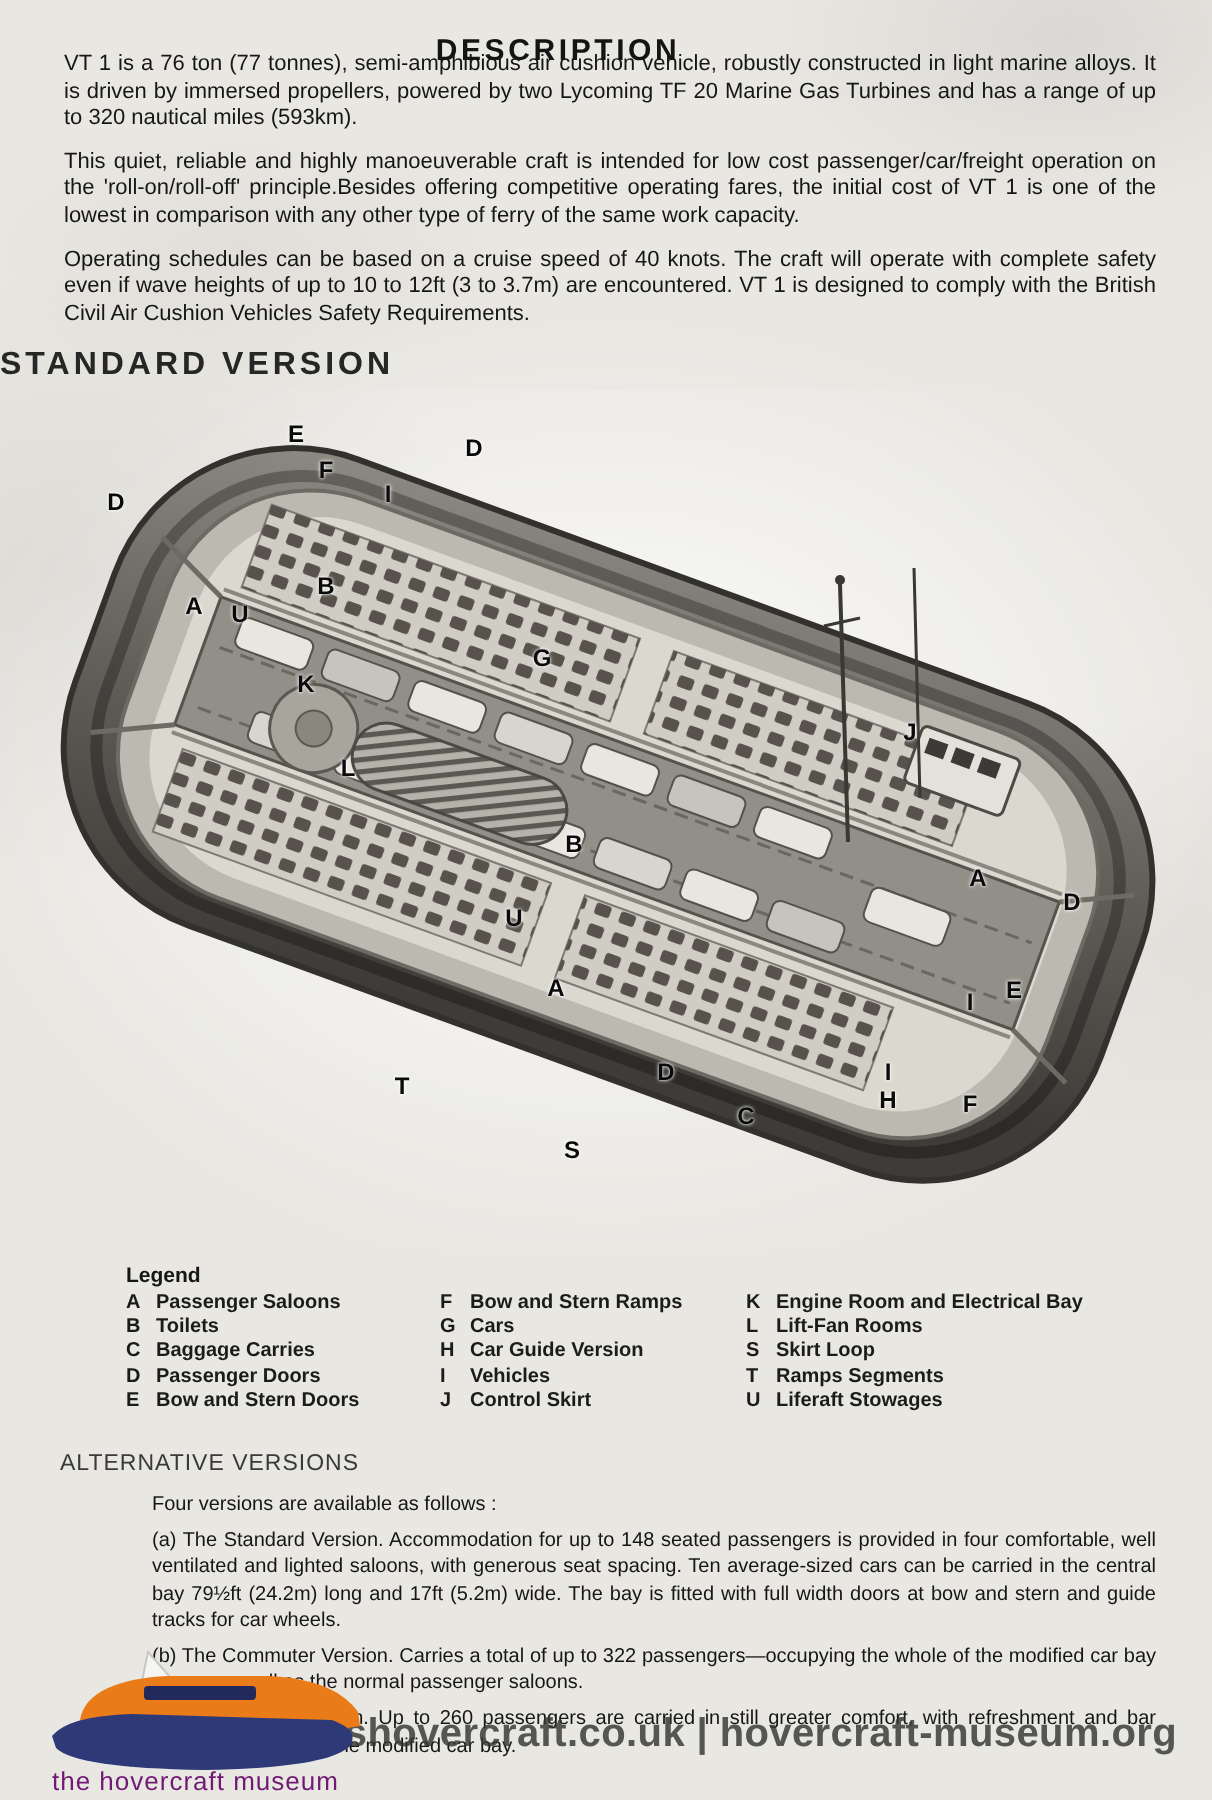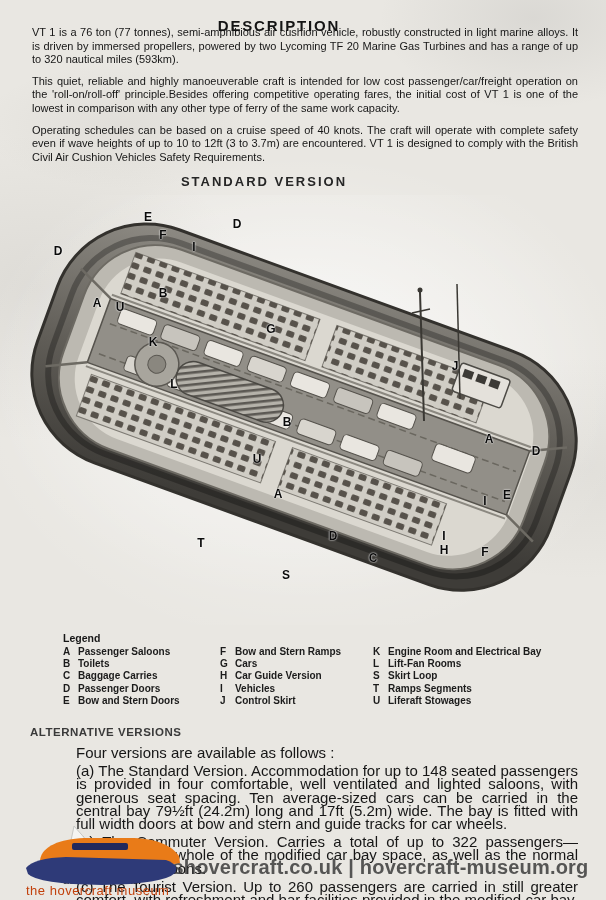--- a/index.html
+++ b/index.html
@@ -11,46 +11,46 @@
       radial-gradient(ellipse 300px 220px at 6% 32%, rgba(120,118,112,.10), transparent 70%),
       radial-gradient(ellipse 260px 160px at 96% 52%, rgba(120,118,112,.08), transparent 70%),
       radial-gradient(ellipse 200px 90px at 20% 14%, rgba(125,122,116,.08), transparent 70%),
       radial-gradient(ellipse 420px 300px at 50% 42%, rgba(255,255,255,.55), transparent 75%),
       #e9e7e2;
   }
   .doc-title{position:absolute;top:6px;left:0;width:536px;margin:11px;text-align:center;
     font-size:15px;font-weight:bold;letter-spacing:1.8px;color:#141414;}
   .intro{position:absolute;top:26px;left:32px;width:546px;}
   .para{font-size:11px;line-height:13.6px;text-align:justify;margin:0 0 8px 0;}
-  .alt-body .para{font-size:15px;line-height:13.2px;margin:0 0 5px 0;padding-left:44px;}
-  .fig-heading{position:absolute;top:174px;left:0;width:528px;text-align:center;
-    font-size:13px;font-weight:bold;letter-spacing:2px;color:#262626;}
+  .alt-body .para{font-size:10px;line-height:13.2px;margin:0 0 5px 0;padding-left:44px;}
+  .fig-heading{position:absolute;top:174px;left:0;width:528px;text-align:left;
+    font-size:16px;font-weight:bold;letter-spacing:2px;color:#262626;}
   .figure{position:absolute;top:195px;left:0;width:606px;height:430px;
     background:radial-gradient(ellipse at 50% 45%, rgba(255,255,255,.5), rgba(255,255,255,0) 78%);}
   .figure svg{position:absolute;left:0;top:0;}
   .fig-labels{position:absolute;left:0;top:0;width:606px;height:430px;}
   .fig-label{position:absolute;transform:translate(-50%,-50%);
     font-size:12px;font-weight:bold;color:#0a0a0a;
     text-shadow:0 0 2px rgba(255,255,255,.95),0 0 1px rgba(255,255,255,.95);}
   .legend{position:absolute;top:632px;left:0;width:598px;height:80px;}
   .legend-heading{position:absolute;left:63px;top:0;font-size:10.5px;font-weight:bold;}
   .legend-col{position:absolute;top:14px;}
   .legend-col.c0{left:63px;} .legend-col.c1{left:220px;} .legend-col.c2{left:373px;}
   .legend-row{display:flex;line-height:12.2px;font-size:10px;font-weight:bold;color:#1b1b1b;}
   .legend-row .lk{width:15px;flex:none;}
-  .alt-heading{position:absolute;top:726px;left:30px;margin:0;font-size:11.5px;font-weight:bold;
+  .alt-heading{position:absolute;top:726px;left:30px;margin:0;font-size:11.5px;font-weight:normal;
     letter-spacing:.5px;color:#3a3a3a;}
   .alt-body{position:absolute;top:746px;left:32px;width:546px;}
   .fragment{position:absolute;top:874px;left:63px;font-size:10.8px;color:#141414;z-index:2;}
   .watermark{position:absolute;top:856px;left:126px;white-space:nowrap;z-index:5;
     font-size:20px;font-weight:bold;letter-spacing:.2px;color:rgba(52,52,52,.82);
     filter:blur(.3px);}
   .logo{position:absolute;left:14px;top:824px;z-index:6;}
   .logo-caption{position:absolute;left:26px;top:883px;z-index:7;font-size:13px;
-    color:#c2410c;letter-spacing:.5px;}
+    color:#701a75;letter-spacing:.5px;}
 </style>
 </head>
 <body>
 
 <h1 class="doc-title">DESCRIPTION</h1>
 
 <div class="intro">
     <p class="para">VT 1 is a 76 ton (77 tonnes), semi-amphibious air cushion vehicle, robustly constructed in light marine alloys. It is driven by immersed propellers, powered by two Lycoming TF 20 Marine Gas Turbines and has a range of up to 320 nautical miles (593km).</p>
     <p class="para">This quiet, reliable and highly manoeuverable craft is intended for low cost passenger/car/freight operation on the 'roll-on/roll-off' principle.Besides offering competitive operating fares, the initial cost of VT 1 is one of the lowest in comparison with any other type of ferry of the same work capacity.</p>
     <p class="para">Operating schedules can be based on a cruise speed of 40 knots. The craft will operate with complete safety even if wave heights of up to 10 to 12ft (3 to 3.7m) are encountered. VT 1 is designed to comply with the British Civil Air Cushion Vehicles Safety Requirements.</p>

